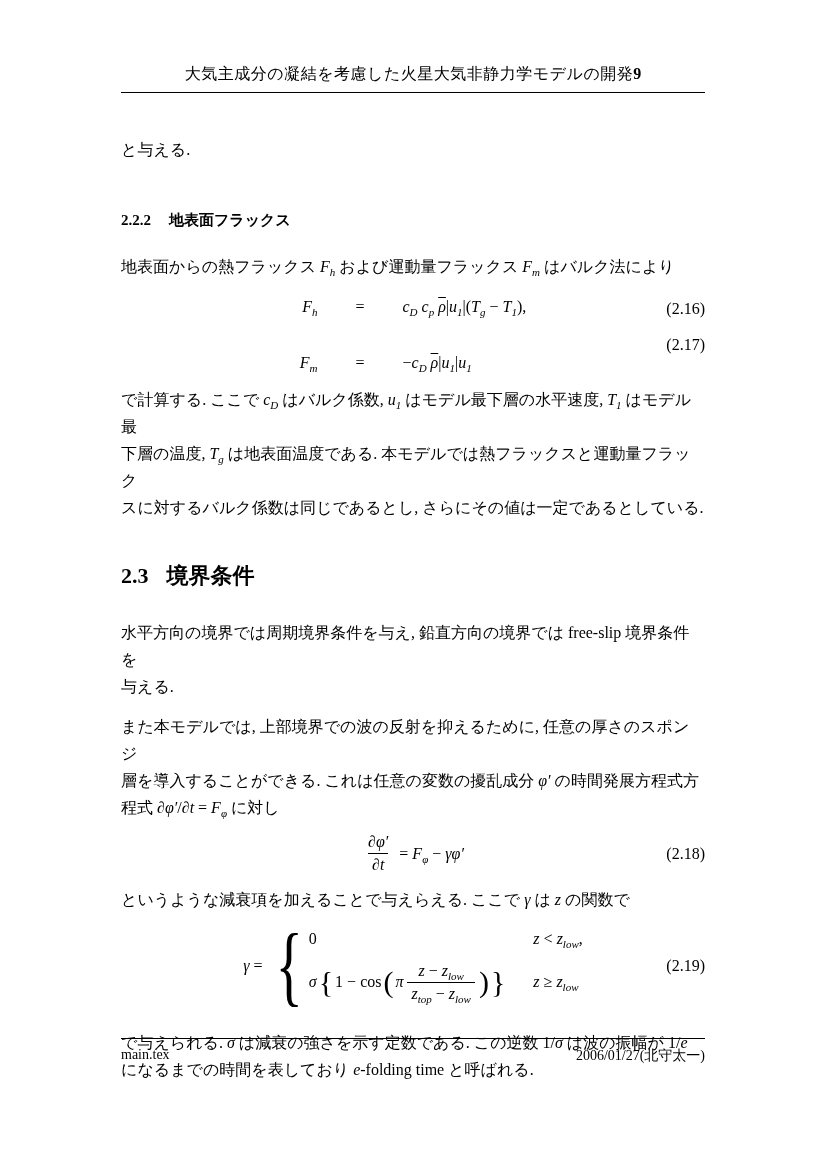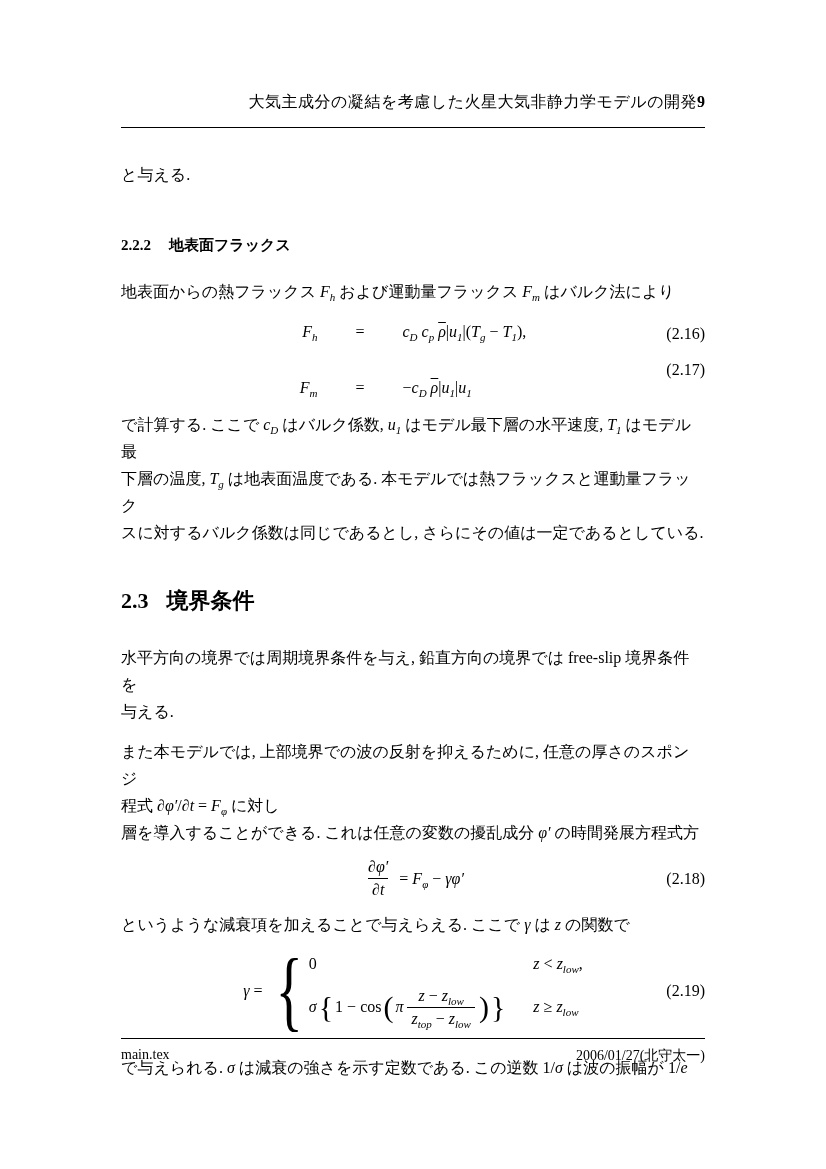--- a/index.html
+++ b/index.html
@@ -5,22 +5,22 @@
   * { box-sizing: border-box; }
   html,body { margin:0; padding:0; background:#ffffff; }
   .page {
     position:relative; width:826px; height:1169px; background:#fff; color:#000;
     font-family:"Liberation Serif","DejaVu Serif",serif; overflow:hidden;
   }
   .margins { padding:0 121px; }
 
   
   .hrow {
-    display:flex; justify-content:flex-end; align-items:baseline;
-    border-bottom:1.5px solid #000; padding-bottom:14px; margin-top:92px;
+    display:flex; justify-content:center; align-items:baseline;
+    border-bottom:1.5px solid #000; padding-bottom:7px; margin-top:64px;
   }
   .htitle { font-family:"Liberation Sans","DejaVu Sans",sans-serif; font-size:16px; letter-spacing:0.5px; }
   .hpage  { font-size:16px; font-weight:bold; }
 
   
   .bp { font-size:16px; line-height:27px; margin:0; }
   .bp p { margin:0; }
 
   i { font-style:italic; }
   sub { font-size:11px; font-style:italic; line-height:0; }
@@ -63,21 +63,21 @@
 <body>
 
 <div class="page">
   <div class="margins">
 
     <div class="hrow">
       <span class="htitle">大気主成分の凝結を考慮した火星大気非静力学モデルの開発</span>
       <span class="hpage">9</span>
     </div>
 
-    <div class="bp" style="margin-top:33px">
+    <div class="bp" style="margin-top:43px">
       <p>と与える.</p>
     </div>
 
     <div class="h3">
       <span class="hnum">2.2.2</span><span class="htit">地表面フラックス</span>
     </div>
 
     <div class="bp" style="margin-top:21px">
       <p>地表面からの熱フラックス <i>F</i><sub>h</sub> および運動量フラックス <i>F</i><sub>m</sub> はバルク法により</p>
     </div>
@@ -105,22 +105,22 @@
       <span class="hnum">2.3</span><span class="htit">境界条件</span>
     </div>
 
     <div class="bp" style="margin-top:28px">
       <p>水平方向の境界では周期境界条件を与え, 鉛直方向の境界では free-slip 境界条件を</p>
       <p>与える.</p>
     </div>
 
     <div class="bp" style="margin-top:13px">
       <p>また本モデルでは, 上部境界での波の反射を抑えるために, 任意の厚さのスポンジ</p>
+      <p>層を導入することができる. これは任意の変数の擾乱成分 <i>φ′</i> の時間発展方程式方</p>
       <p>程式 <i>∂φ′</i>/<i>∂t</i> = <i>F</i><sub>φ</sub> に対し</p>
-      <p>層を導入することができる. これは任意の変数の擾乱成分 <i>φ′</i> の時間発展方程式方</p>
     </div>
 
     <div class="eq" style="margin:12px 0 10px">
       <div class="eq-flex">
         <span class="frac">
           <span class="num"><i>∂</i><i>φ′</i></span>
           <span class="den"><i>∂t</i></span>
         </span>
         <span>= <i>F</i><sub>φ</sub> − <i>γφ′</i></span>
       </div>
@@ -152,20 +152,21 @@
             <span class="mid">}</span>
           </span>
           <span><i>z</i> ≥ <i>z</i><sub>low</sub></span>
         </span>
       </div>
       <span class="eqnum" style="top:50%;transform:translateY(-50%)">(2.19)</span>
     </div>
 
     <div class="bp" style="margin-top:25px">
       <p>で与えられる. <i>σ</i> は減衰の強さを示す定数である. この逆数 1/<i>σ</i> は波の振幅が 1/<i>e</i></p>
+      <p>になるまでの時間を表しており <i>e</i>-folding time と呼ばれる.</p>
     </div>
 
   </div>
 
   <div class="footer">
     <span>main.tex</span>
     <span>2006/01/27(北守太一)</span>
   </div>
 </div>
 

